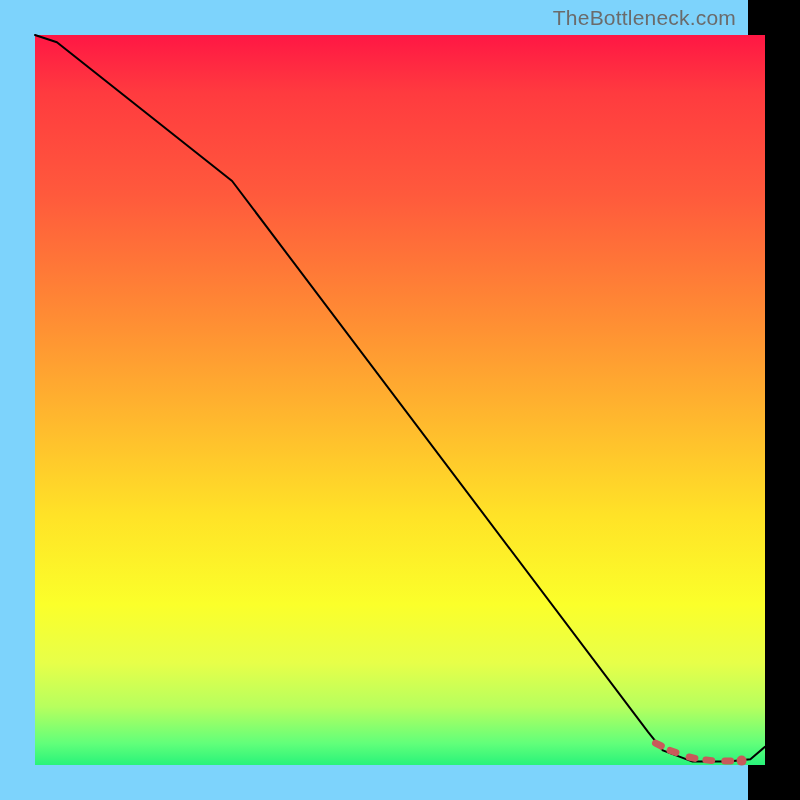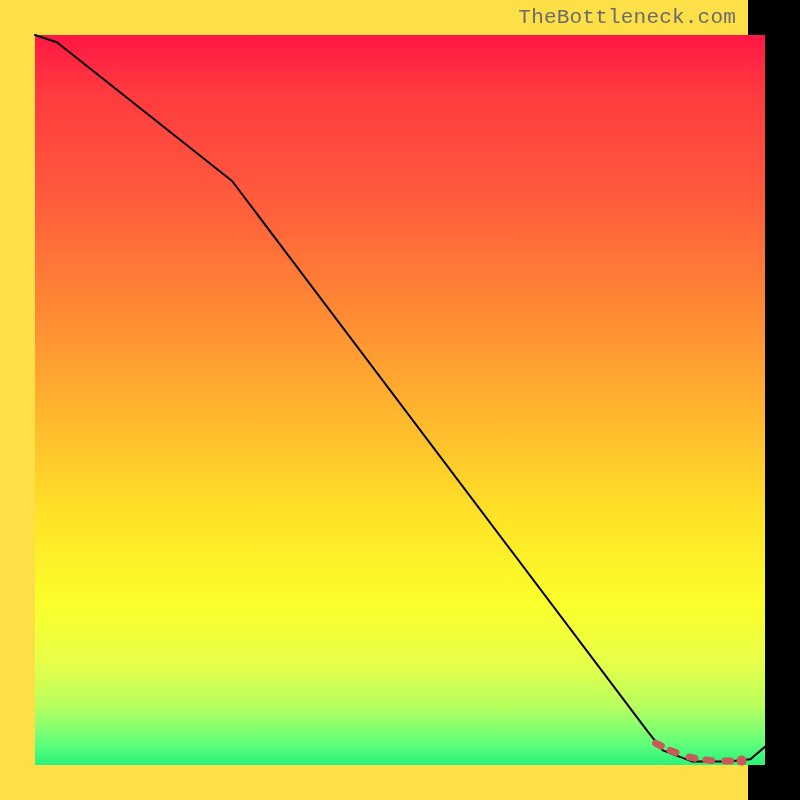--- a/index.html
+++ b/index.html
@@ -8,22 +8,21 @@
     width: 800px;
     height: 800px;
     background: #000;
     overflow: hidden;
     font-family: Arial, Helvetica, sans-serif;
   }
   .stage {
     position: relative;
     width: 748px;
     height: 800px;
-    background: #fde047;
-    font-family: Liberation Mono, monospace;
+    background: #7dd3fc;
   }
   .plot-area {
     position: absolute;
     left: 35px;
     top: 35px;
     width: 730px;
     height: 730px;
     
     background: linear-gradient(
       to bottom,

